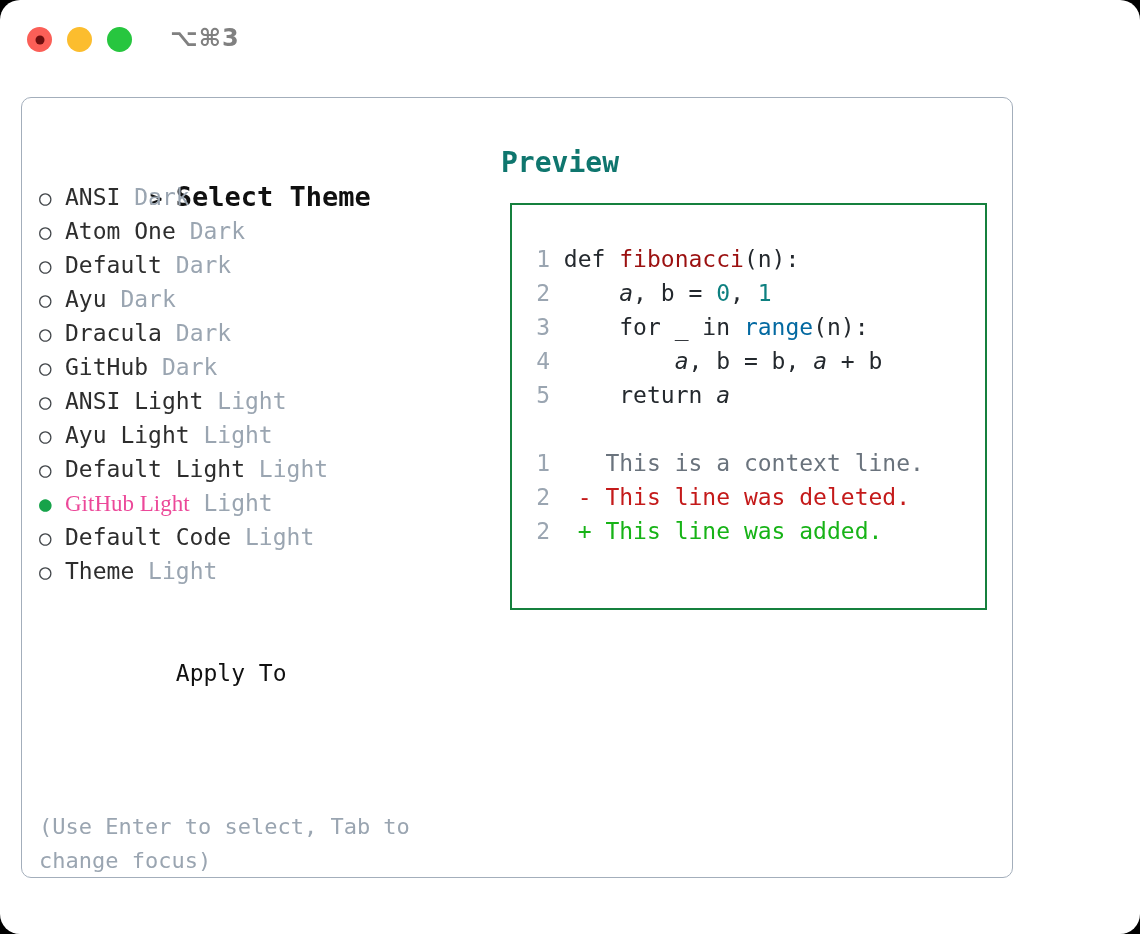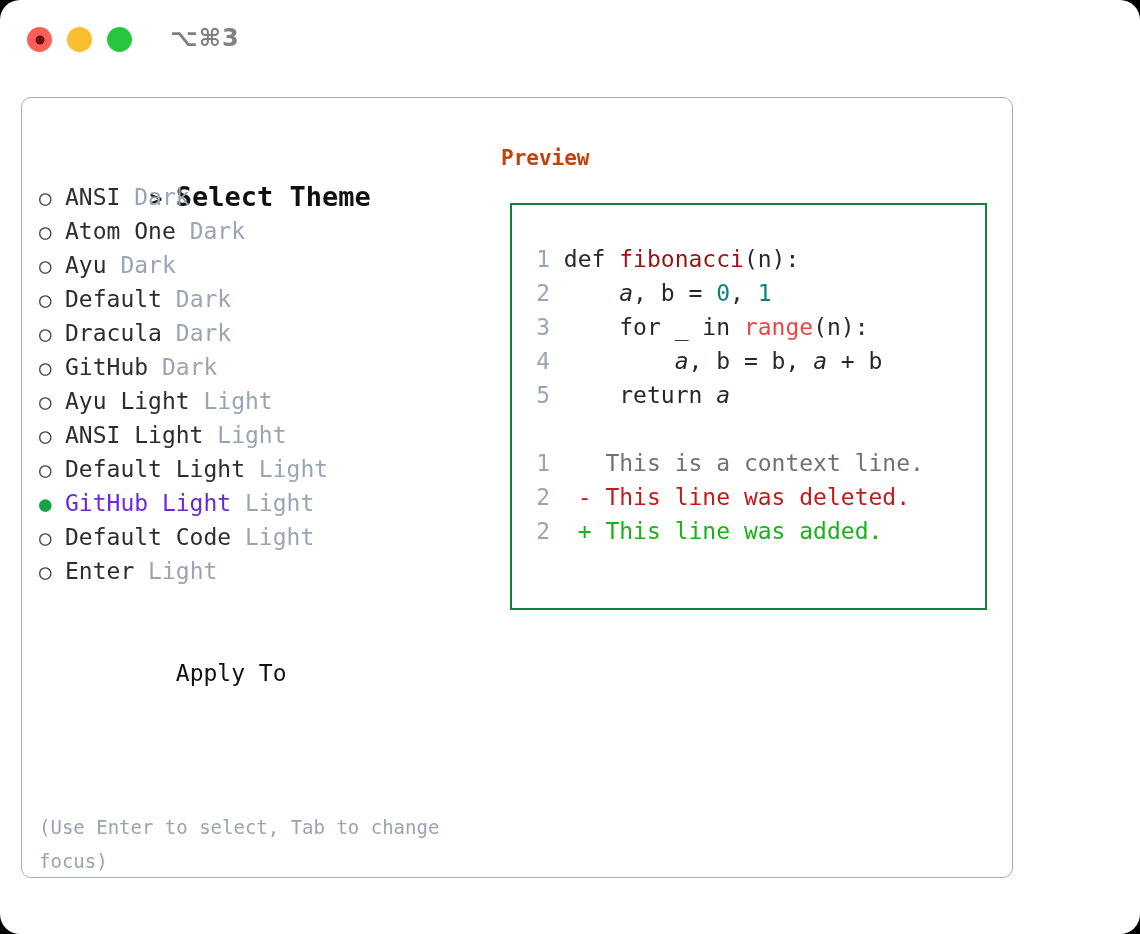--- a/index.html
+++ b/index.html
@@ -108,52 +108,52 @@
     color: #101010;
   }
 
   .row.header-row .label {
     font-weight: bold;
     color: #101010;
     font-size: 27px;
   }
 
   .row .label { color: #2d2d2d; }
-  .row.is-selected .label { color: #6d28d9; }
+  .row.is-selected .label { color: #ec4899; font-family: Liberation Serif, serif; }
 
   .row .variant {
     color: #9aa5b1;
   }
 
   .spacer-row { height: 34px; }
 
   .row.plain {
     padding-left: 26px;
   }
   .row.plain .label { color: #101010; }
 
   #hint {
     position: absolute;
     left: 17px;
     top: 712px;
     width: 420px;
-    font-size: 19px;
+    font-size: 22px;
     line-height: 34px;
     color: #9aa5b1;
     white-space: pre-wrap;
   }
 
   
   #preview-title {
     position: absolute;
     left: 479px;
     top: 48px;
-    font-size: 21px;
-    font-weight: bold;
-    color: #c2410c;
+    font-size: 28px;
+    font-weight: bold;
+    color: #0f766e;
   }
 
   #preview-box {
     position: absolute;
     left: 488px;
     top: 105px;
     width: 477px;
     height: 407px;
     border: 2px solid #15803d;
     box-sizing: border-box;
@@ -176,21 +176,21 @@
     display: inline-block;
     width: 26px;
     text-align: right;
     color: #9aa5b1;
   }
 
   .tok-plain  { color: #24292e; }
   .tok-kw     { color: #24292e; }
   .tok-fn     { color: #9b1010; }
   .tok-num    { color: #0e8080; }
-  .tok-builtin{ color: #ef4444; }
+  .tok-builtin{ color: #0369a1; }
   .tok-var    { color: #24292e; font-style: italic; }
 
   .diff-ctx { color: #6a737d; }
   .diff-del { color: #c41a1a; }
   .diff-add { color: #17b317; }
 </style>
 </head>
 <body>
 
 <div id="window">
@@ -208,30 +208,30 @@
 
     <div id="left-col">
 
       <div class="row header-row">
         <span class="marker">&gt;</span><span class="label">Select Theme</span>
       </div>
 
       <div id="theme-rows">
           <div class="row"><span class="marker">○</span><span class="label">ANSI</span><span class="variant"> Dark</span></div>
           <div class="row"><span class="marker">○</span><span class="label">Atom One</span><span class="variant"> Dark</span></div>
+          <div class="row"><span class="marker">○</span><span class="label">Default</span><span class="variant"> Dark</span></div>
           <div class="row"><span class="marker">○</span><span class="label">Ayu</span><span class="variant"> Dark</span></div>
-          <div class="row"><span class="marker">○</span><span class="label">Default</span><span class="variant"> Dark</span></div>
           <div class="row"><span class="marker">○</span><span class="label">Dracula</span><span class="variant"> Dark</span></div>
           <div class="row"><span class="marker">○</span><span class="label">GitHub</span><span class="variant"> Dark</span></div>
+          <div class="row"><span class="marker">○</span><span class="label">ANSI Light</span><span class="variant"> Light</span></div>
           <div class="row"><span class="marker">○</span><span class="label">Ayu Light</span><span class="variant"> Light</span></div>
-          <div class="row"><span class="marker">○</span><span class="label">ANSI Light</span><span class="variant"> Light</span></div>
           <div class="row"><span class="marker">○</span><span class="label">Default Light</span><span class="variant"> Light</span></div>
           <div class="row is-selected"><span class="marker selected">●</span><span class="label">GitHub Light</span><span class="variant"> Light</span></div>
           <div class="row"><span class="marker">○</span><span class="label">Default Code</span><span class="variant"> Light</span></div>
-          <div class="row"><span class="marker">○</span><span class="label">Enter</span><span class="variant"> Light</span></div>
+          <div class="row"><span class="marker">○</span><span class="label">Theme</span><span class="variant"> Light</span></div>
         </div>
 
       <div class="spacer-row"></div>
 
       <div class="row plain">
         <span class="label">Apply To</span>
       </div>
 
       <div id="apply-rows">
         </div>

